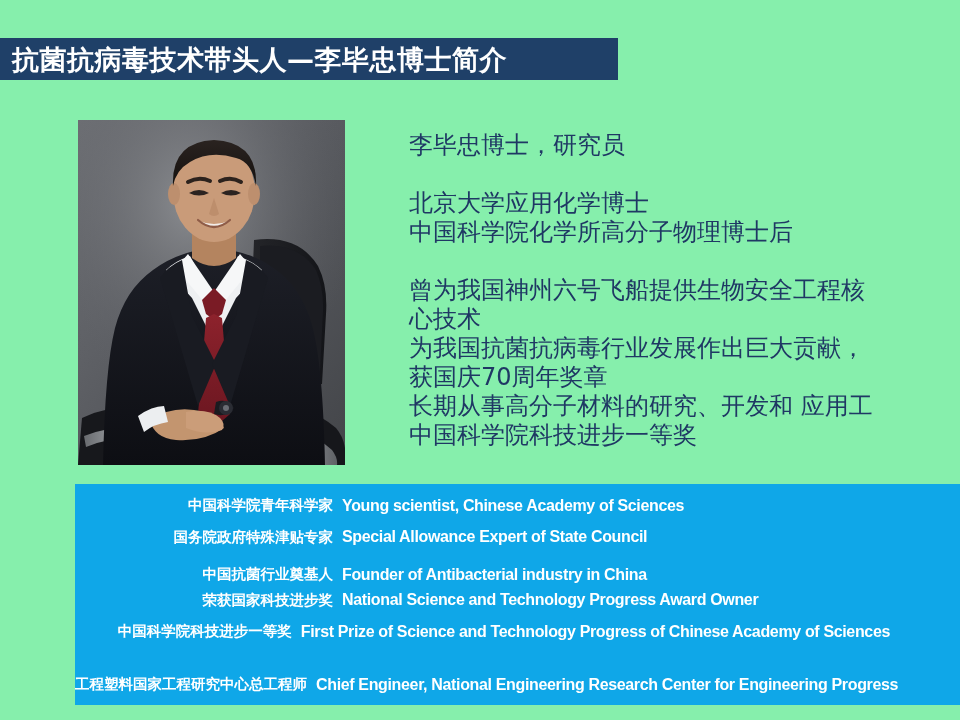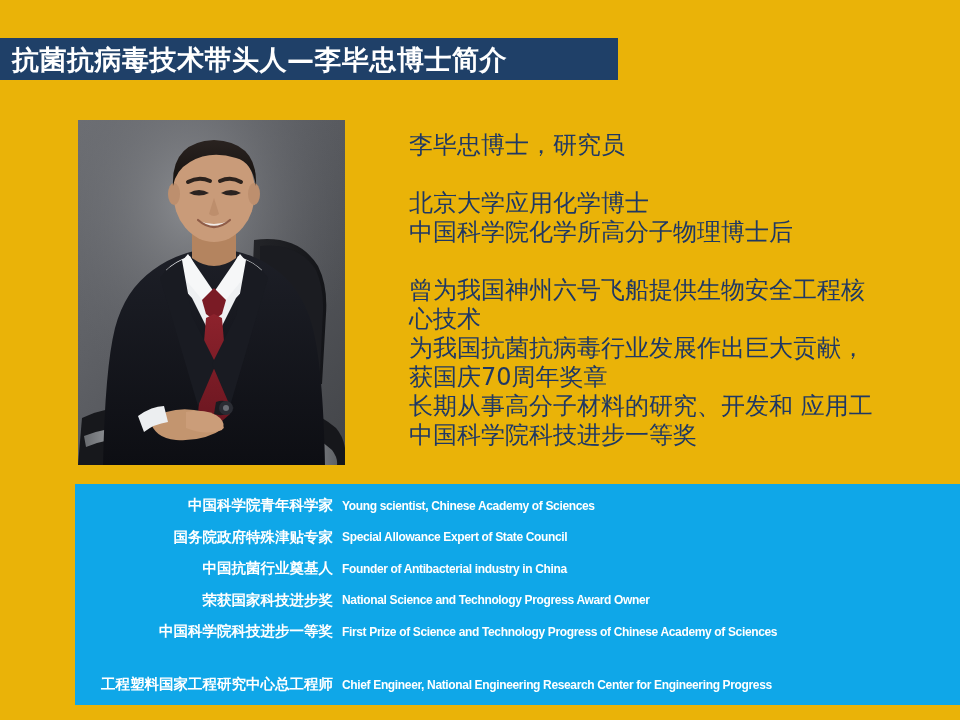--- a/index.html
+++ b/index.html
@@ -8,21 +8,21 @@
     padding: 0;
     background: #ffffff;
   }
   body {
     font-family: "DejaVu Sans", "Liberation Sans", sans-serif;
   }
   #slide {
     position: relative;
     width: 960px;
     height: 720px;
-    background: #eab308;
+    background: #86efac;
     overflow: hidden;
   }
 
   
   #title-bar {
     position: absolute;
     left: 0;
     top: 38px;
     width: 618px;
     height: 42px;
@@ -91,21 +91,21 @@
     padding-right: 9px;
     color: #ffffff;
     font-size: 14.5px;
     font-weight: bold;
     white-space: nowrap;
     font-family: "DejaVu Sans", "Liberation Sans", sans-serif;
   }
   .award-en {
     flex: 1;
     color: #ffffff;
-    font-size: 12px;
+    font-size: 16px;
     font-weight: bold;
     white-space: nowrap;
     letter-spacing: -0.35px;
     font-family: "Liberation Sans", sans-serif;
   }
 </style>
 </head>
 <body>
 
 <div id="slide">
@@ -231,21 +231,21 @@
     <div class="award-row" style="top:6px">
       <span class="award-cn">中国科学院青年科学家</span>
       <span class="award-en">Young scientist, Chinese Academy of Sciences</span>
     </div>
 
     <div class="award-row" style="top:37.5px">
       <span class="award-cn">国务院政府特殊津贴专家</span>
       <span class="award-en">Special Allowance Expert of State Council</span>
     </div>
 
-    <div class="award-row" style="top:69px">
+    <div class="award-row" style="top:75px">
       <span class="award-cn">中国抗菌行业奠基人</span>
       <span class="award-en">Founder of Antibacterial industry in China</span>
     </div>
 
     <div class="award-row" style="top:100.5px">
       <span class="award-cn">荣获国家科技进步奖</span>
       <span class="award-en">National Science and Technology Progress Award Owner</span>
     </div>
 
     <div class="award-row" style="top:132px">

